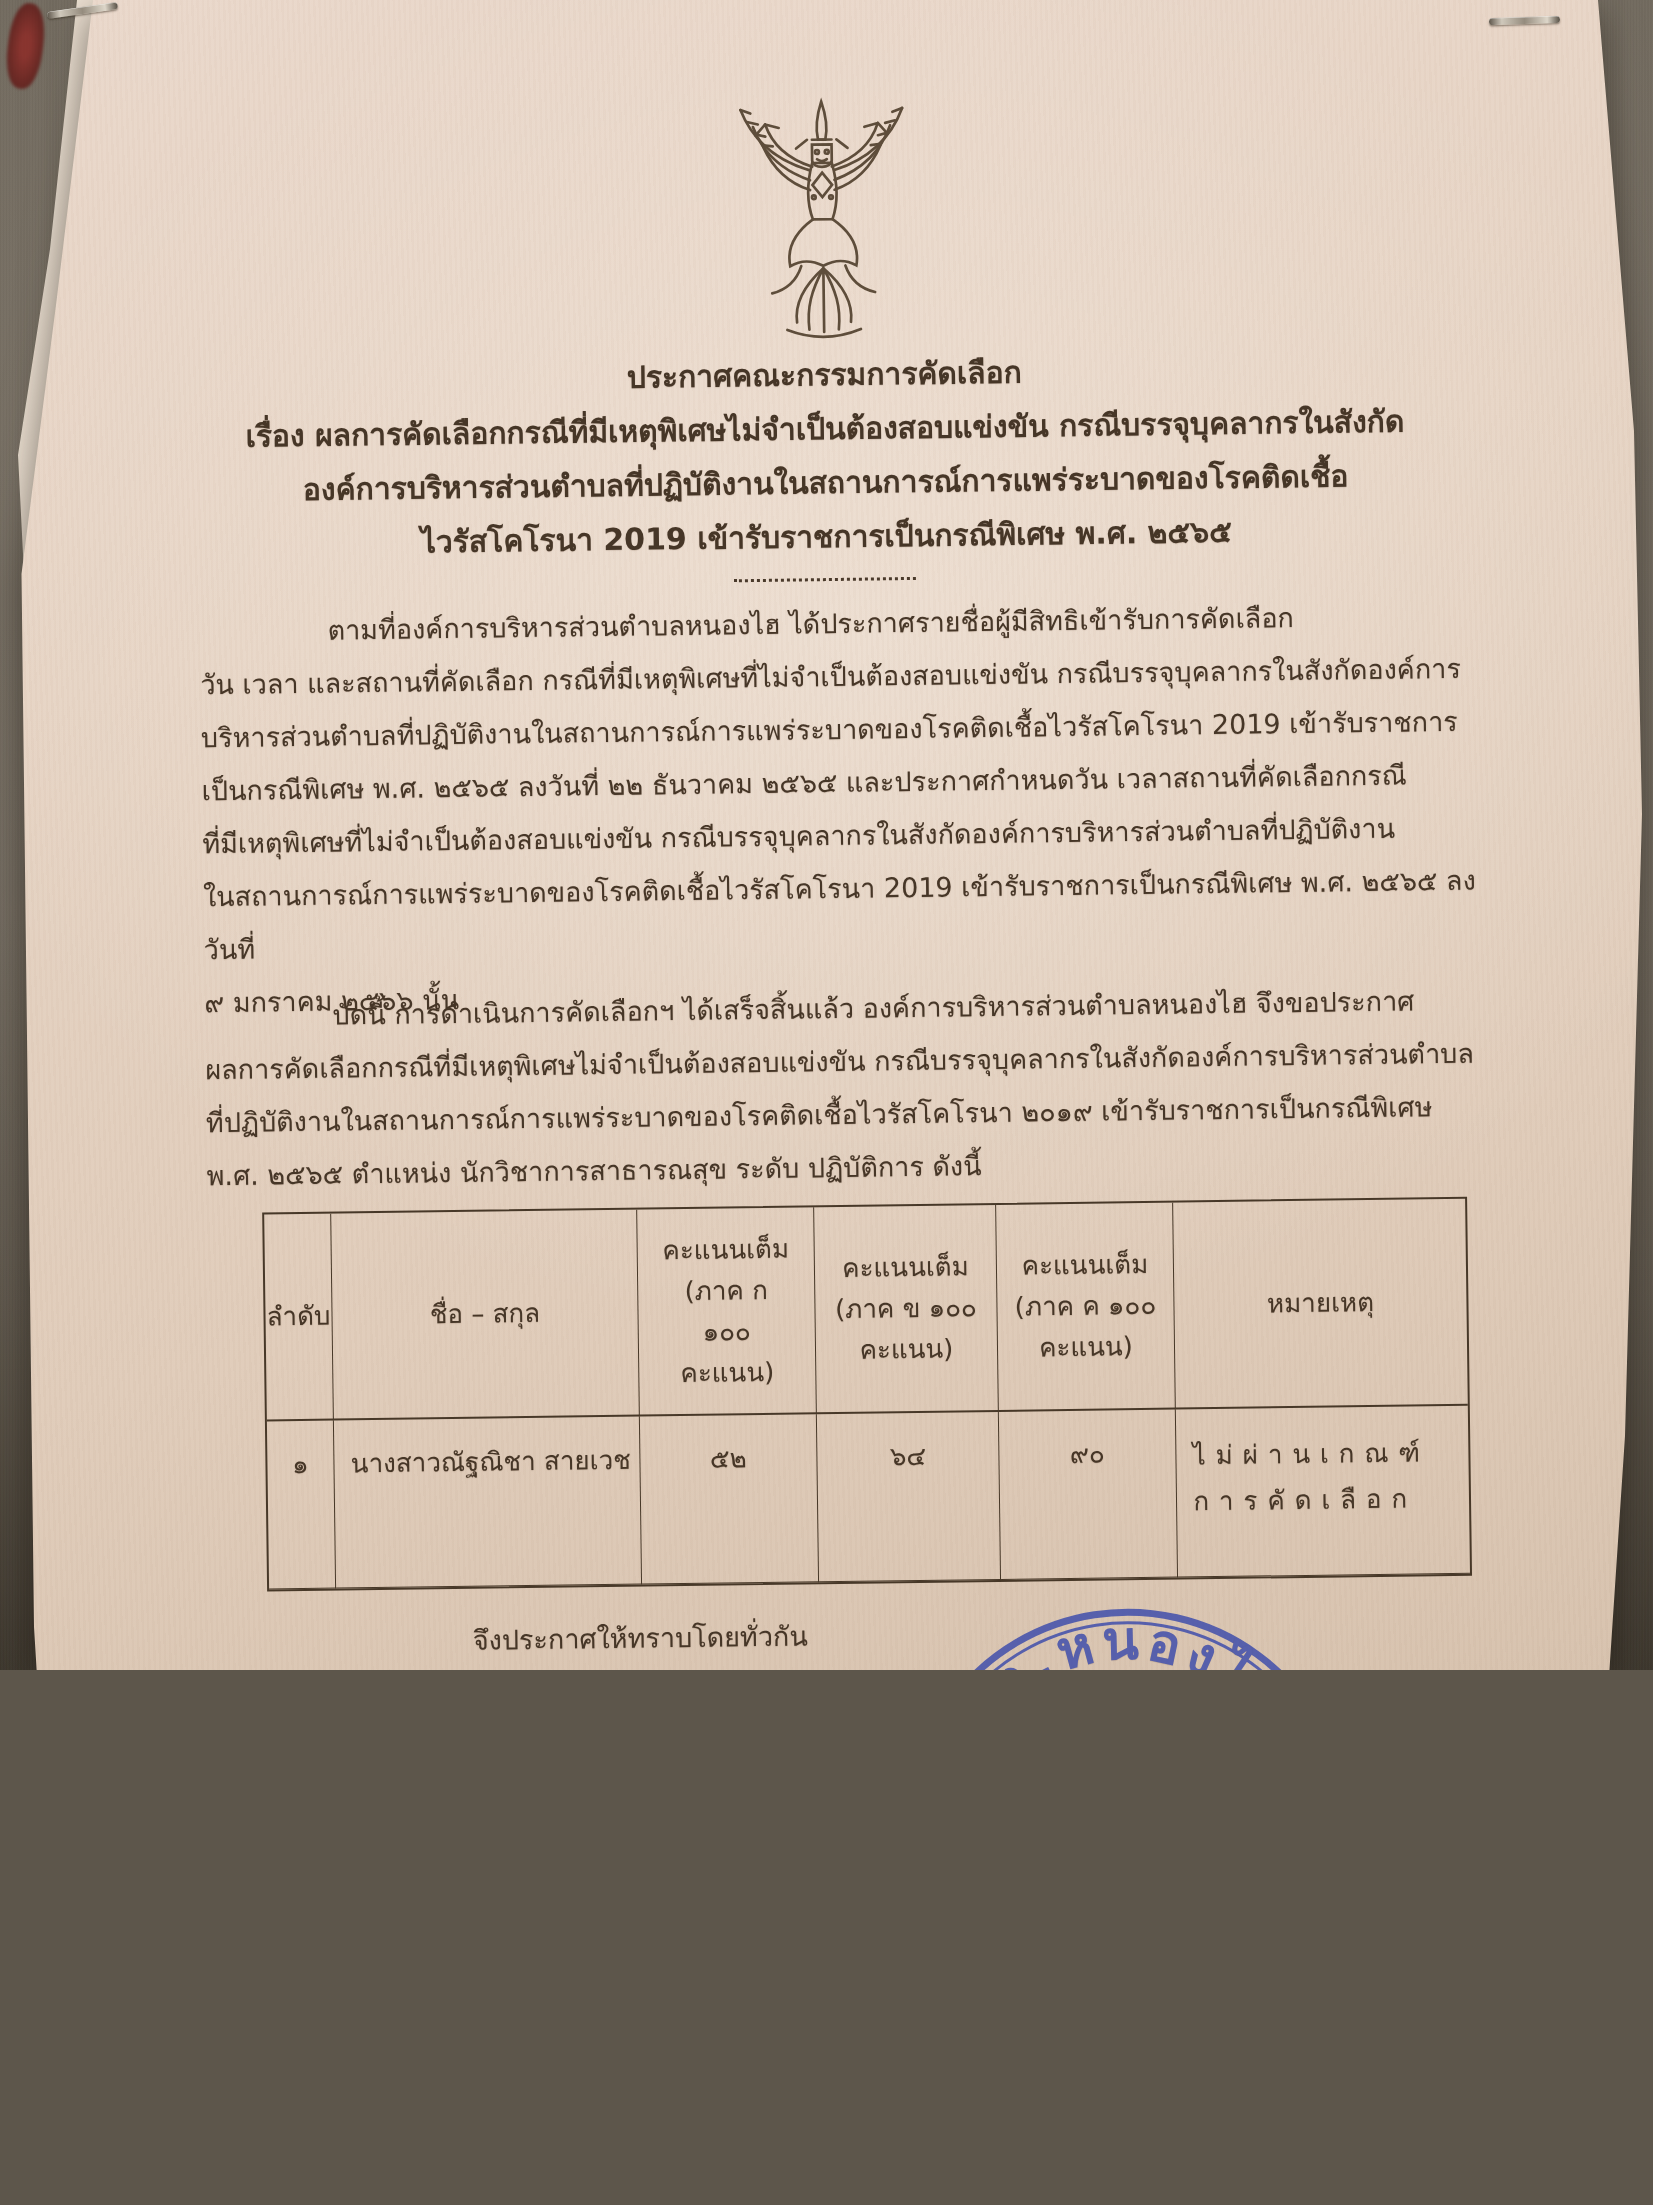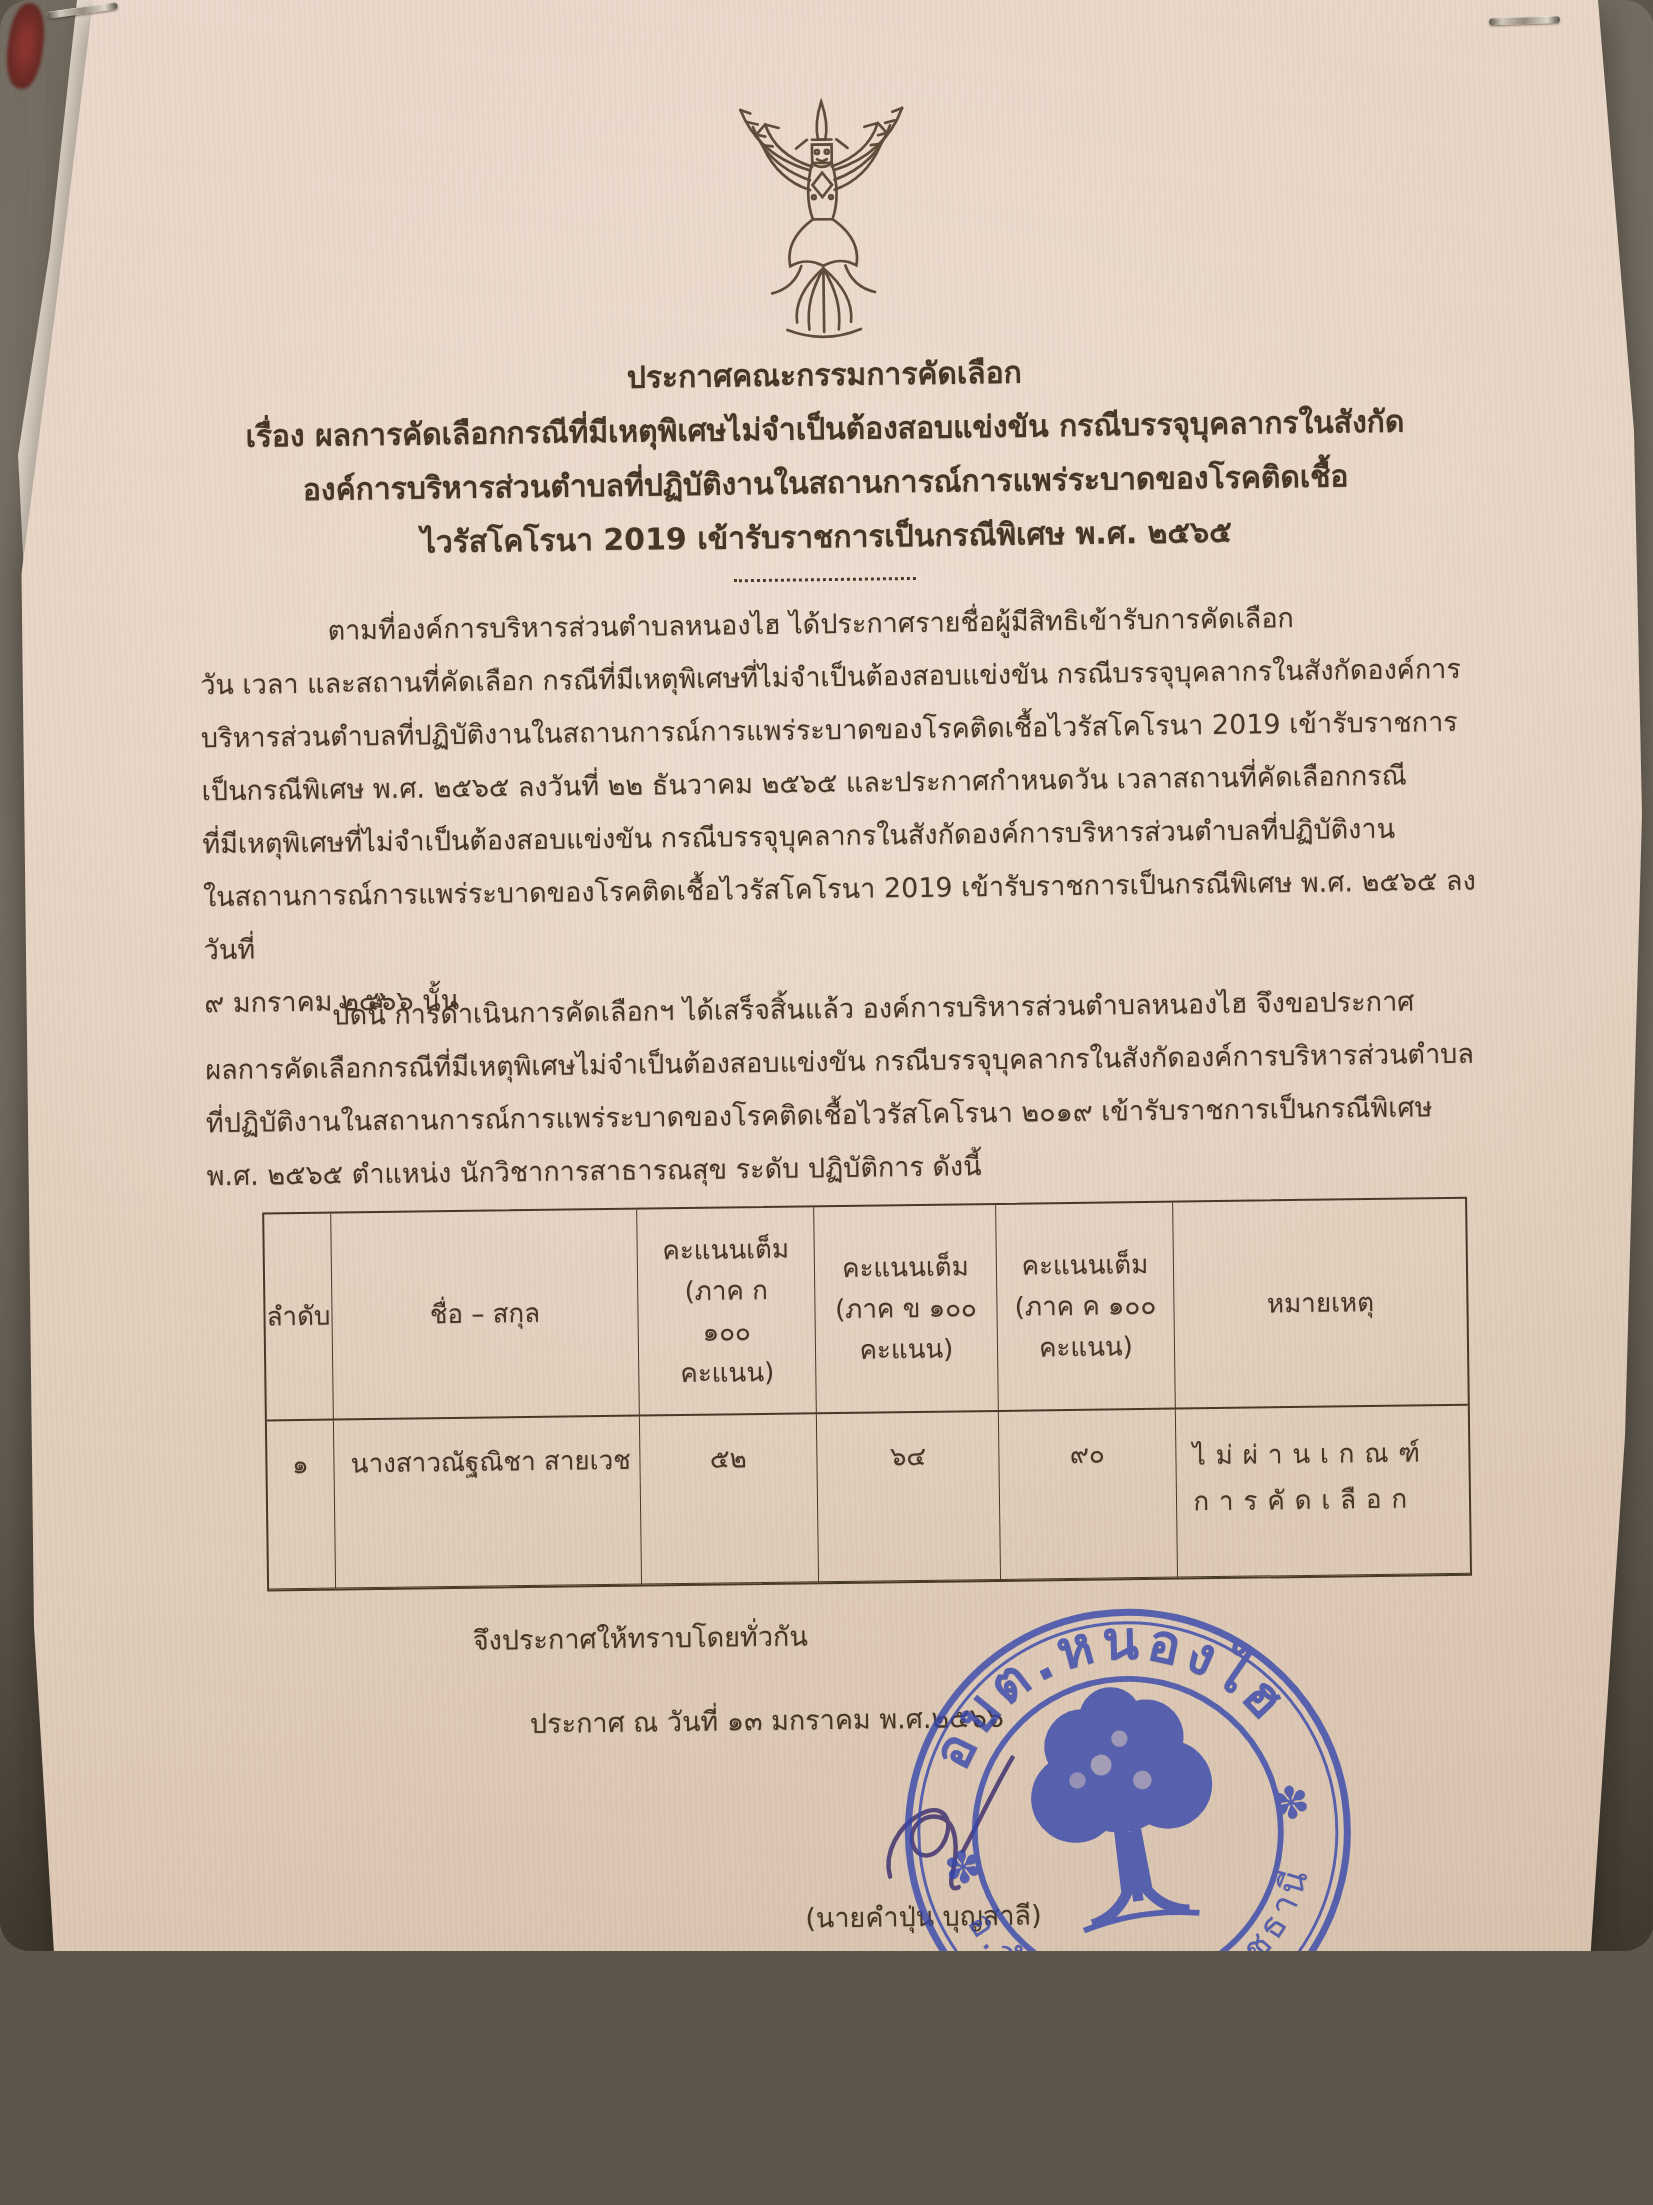--- a/index.html
+++ b/index.html
@@ -1,17 +1,17 @@
 <!DOCTYPE html>
 <html style="font-size:7.7px"><head>
 <meta charset="utf-8">
 <style>
   html,body{margin:0;padding:0;background:#5d564b;}
-  .stage{position:relative;width:1654px;height:1951px;overflow:hidden;
-         font-family:"DejaVu Sans","Liberation Sans",sans-serif;color:#463627;border-radius:30px;}
+  .stage{position:relative;width:1654px;height:1670px;overflow:hidden;
+         font-family:"DejaVu Sans","Liberation Sans",sans-serif;color:#463627;}
   
   .backdrop{position:absolute;inset:0;
     background:
       radial-gradient(130% 90% at 50% 40%, rgba(255,255,255,.06), rgba(0,0,0,.25)),
       linear-gradient(180deg,#837a6c 0%,#7d7467 55%,#6a6154 78%,#4a4236 100%);}
   .backdrop::after{content:"";position:absolute;inset:0;opacity:.25;
     background:repeating-linear-gradient(90deg,rgba(0,0,0,.07) 0 1.4px,rgba(255,255,255,.05) 1.4px 2.9px);}
   
   .under-sheet{position:absolute;inset:0;background:#ece0d2;
     clip-path:polygon(77px 0,101px 0,61px 297px,24px 574px,18px 455px,50px 249px);}

